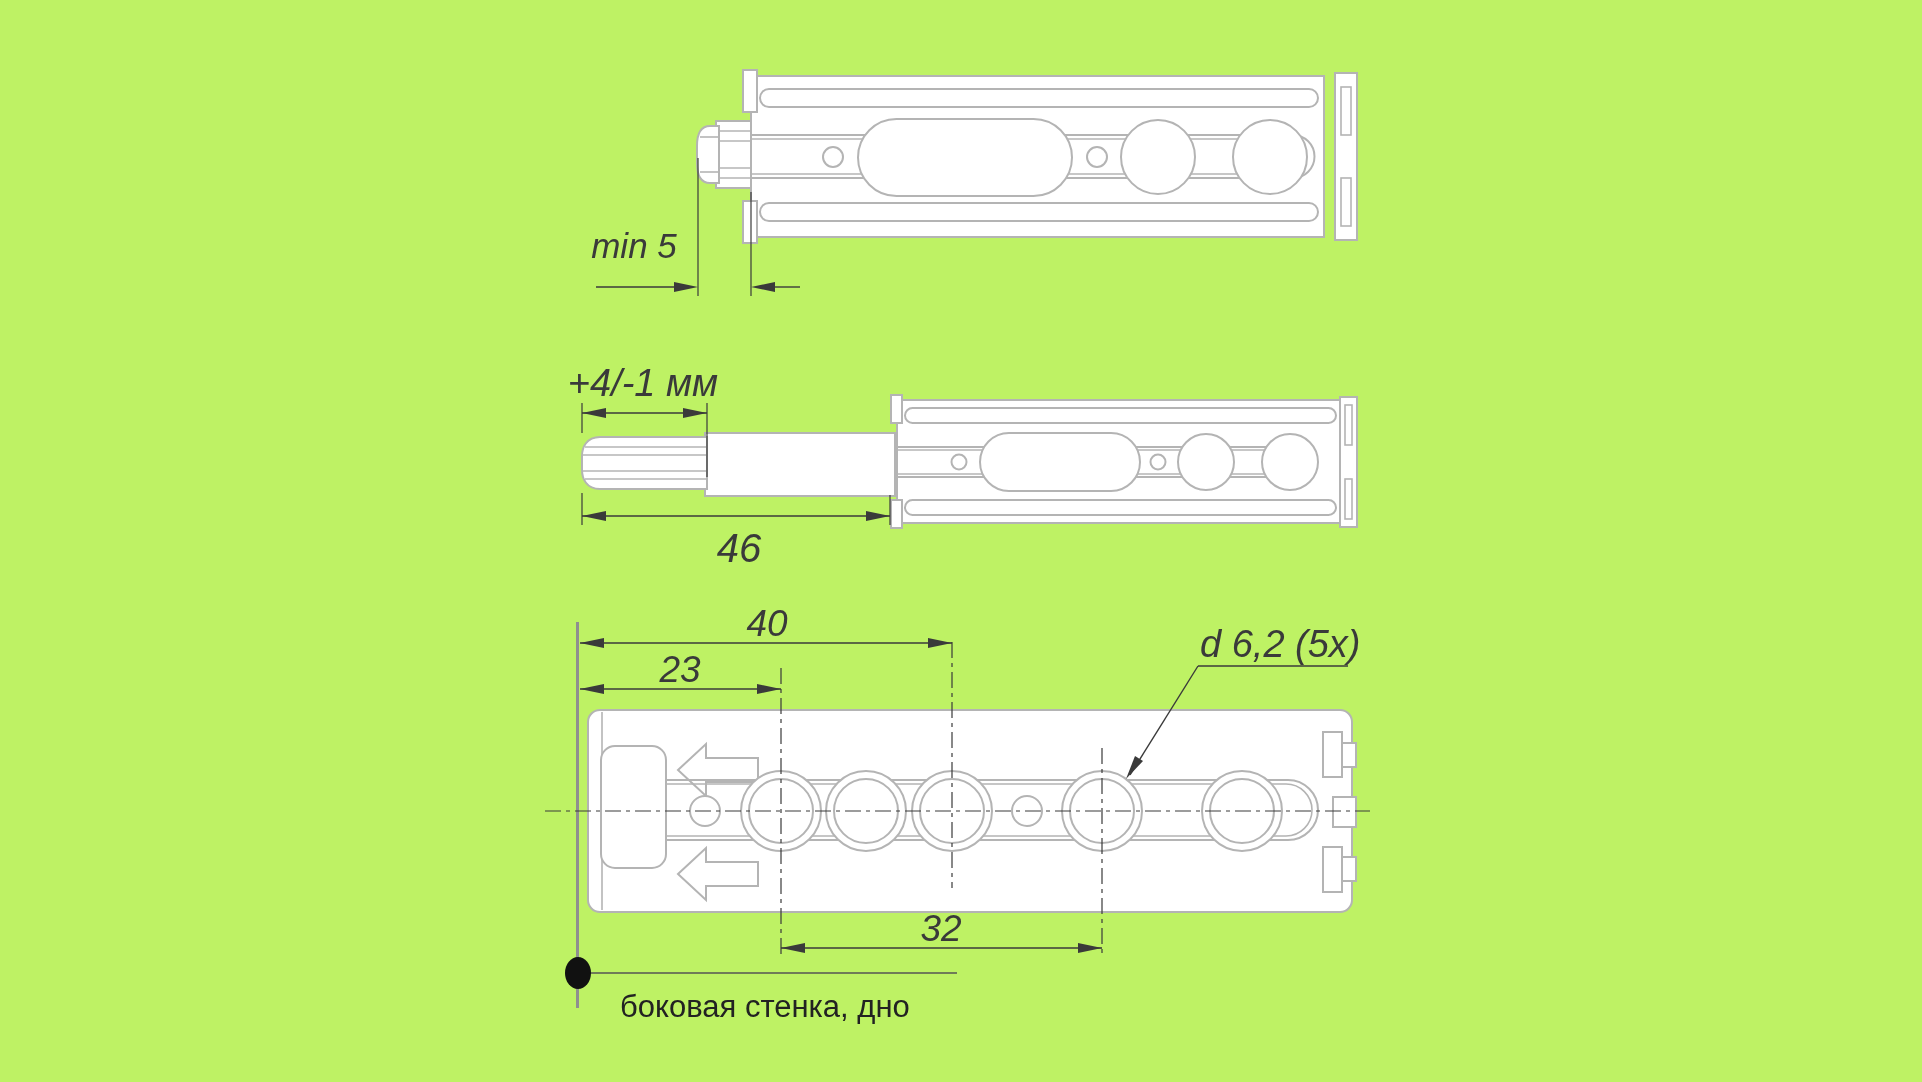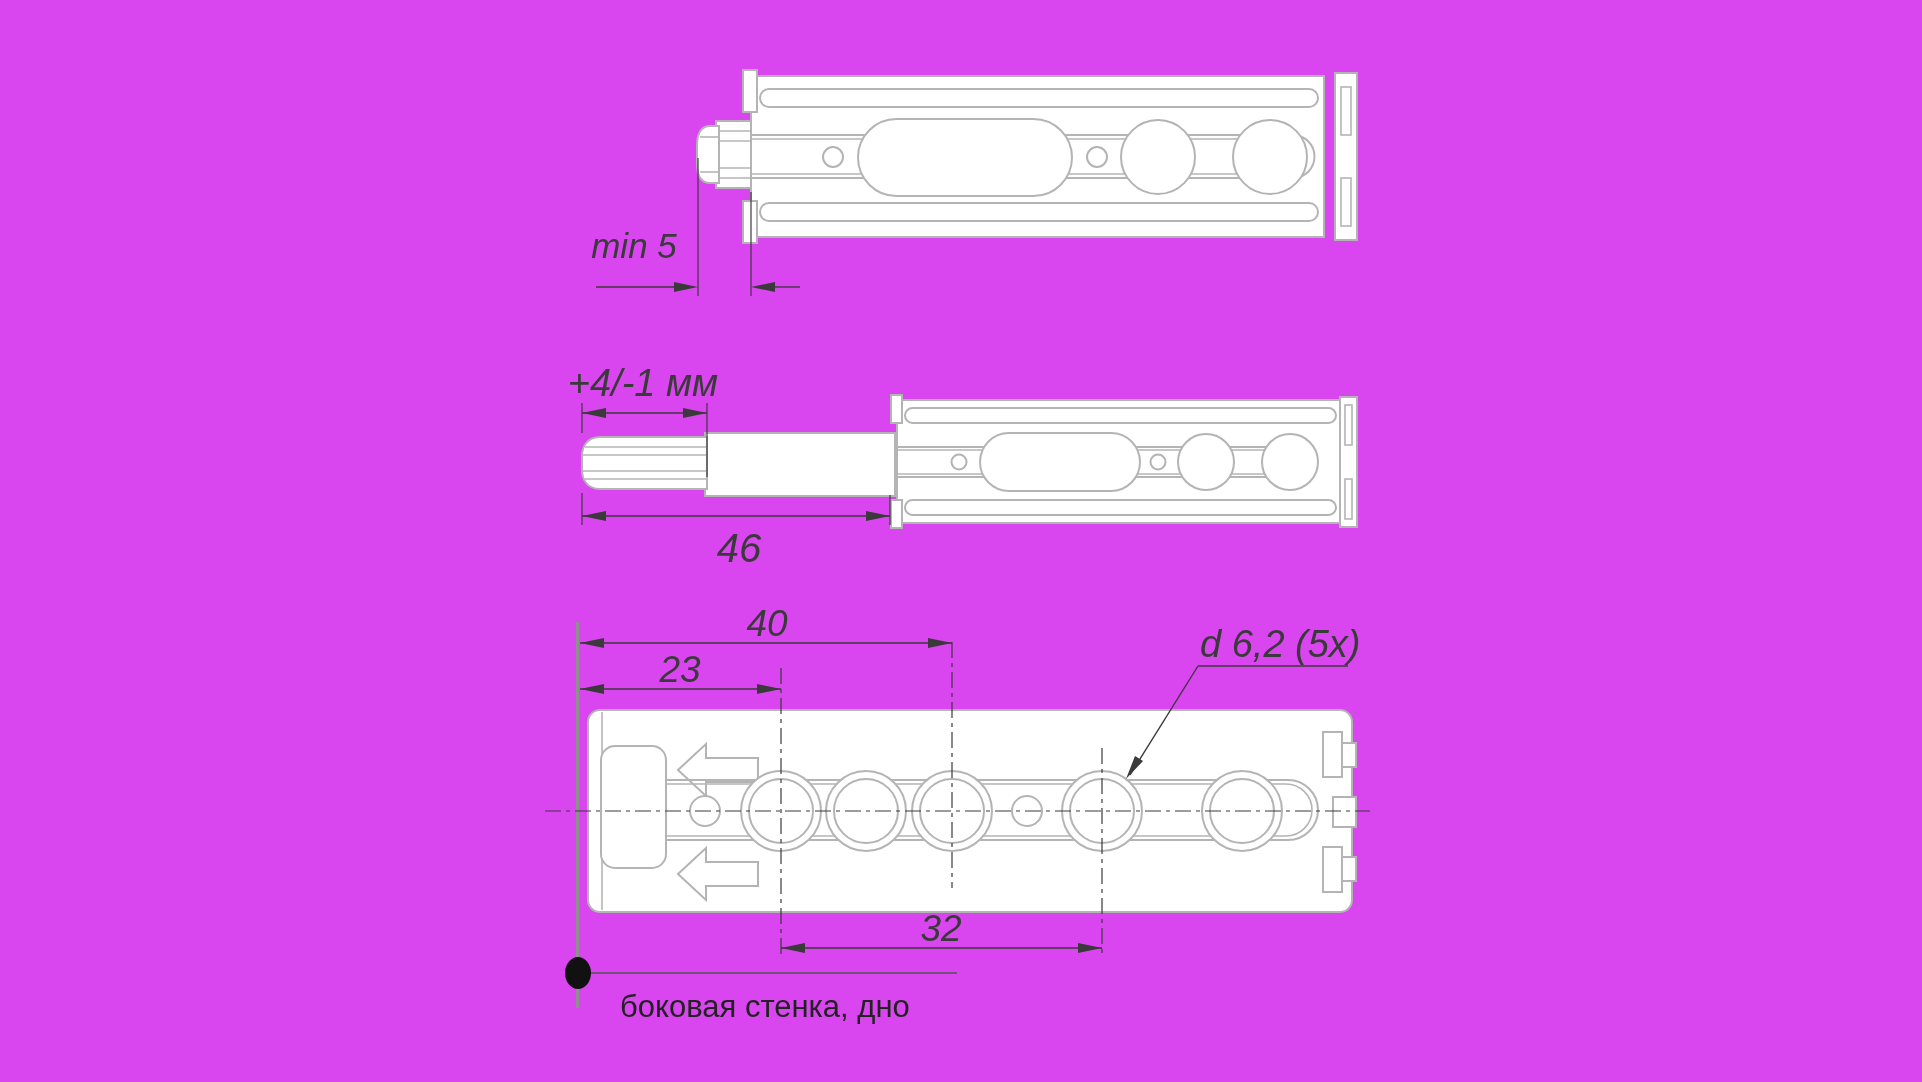--- a/index.html
+++ b/index.html
@@ -2,21 +2,21 @@
 <html><head>
 <meta charset="utf-8">
 <style>
   :root{
     --outline:#b4b4b4;
     --dim:#3a3a3a;
     --wall:#8f8f8f;
     --dot:#111111;
   }
   html,body{margin:0;padding:0;background:#ffffff;}
-  .canvas{width:1922px;height:1082px;position:relative;background:#d946ef;overflow:hidden;}
+  .canvas{width:1922px;height:1082px;position:relative;background:#bef264;overflow:hidden;}
   svg{display:block;}
   .g-outline{stroke:var(--outline);stroke-width:2;fill:none;}
   .g-outline-fill{stroke:var(--outline);stroke-width:2;fill:#ffffff;}
   .g-thin{stroke:var(--outline);stroke-width:1.6;fill:none;}
   .dim-line{stroke:var(--dim);stroke-width:1.4;fill:none;}
   .ext-line{stroke:var(--dim);stroke-width:1.2;fill:none;}
   .cline{stroke:var(--dim);stroke-width:1.2;fill:none;stroke-dasharray:16 5 4 5;}
   .arrow{fill:var(--dim);stroke:none;}
   .dim-text{font-family:"Liberation Sans",sans-serif;font-style:italic;fill:var(--dim);}
   .note-text{font-family:"Liberation Sans",sans-serif;font-style:normal;fill:#222;}

